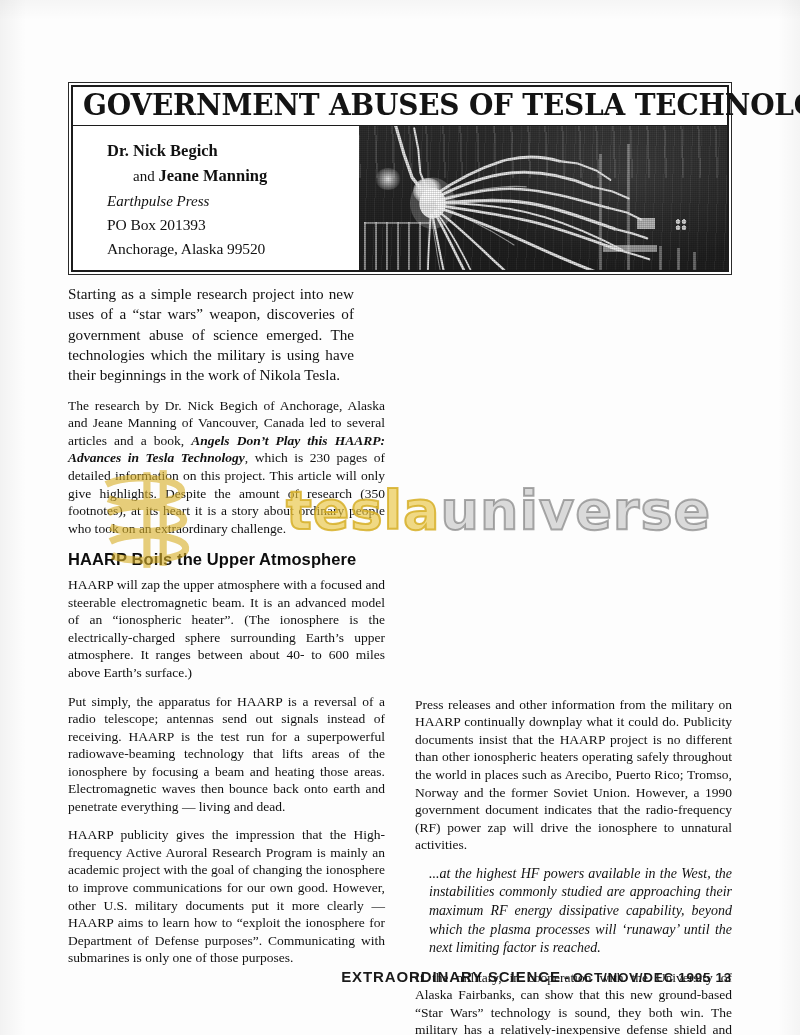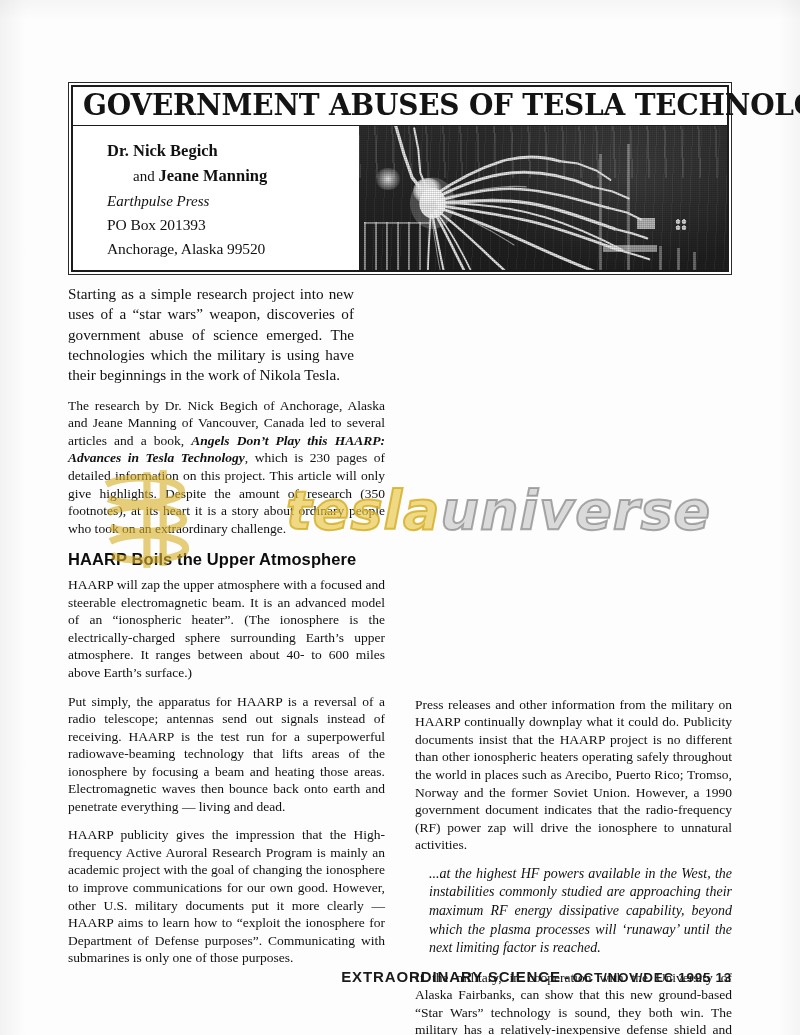--- a/index.html
+++ b/index.html
@@ -251,21 +251,20 @@
   .wm-word {
     position: absolute;
     left: 286px;
     top: 484px;
     font-family: "DejaVu Sans", "Liberation Sans", sans-serif;
     font-weight: 700;
     font-size: 54px;
     letter-spacing: 1px;
     line-height: 1;
     white-space: nowrap;
-    font-style: italic;
   }
   .wm-word .a {
     color: rgba(232,196,58,0.62);
     -webkit-text-stroke: 2px rgba(214,175,40,0.85);
   }
   .wm-word .b {
     color: rgba(140,140,140,0.30);
     -webkit-text-stroke: 2px rgba(120,120,120,0.62);
   }
 </style>

